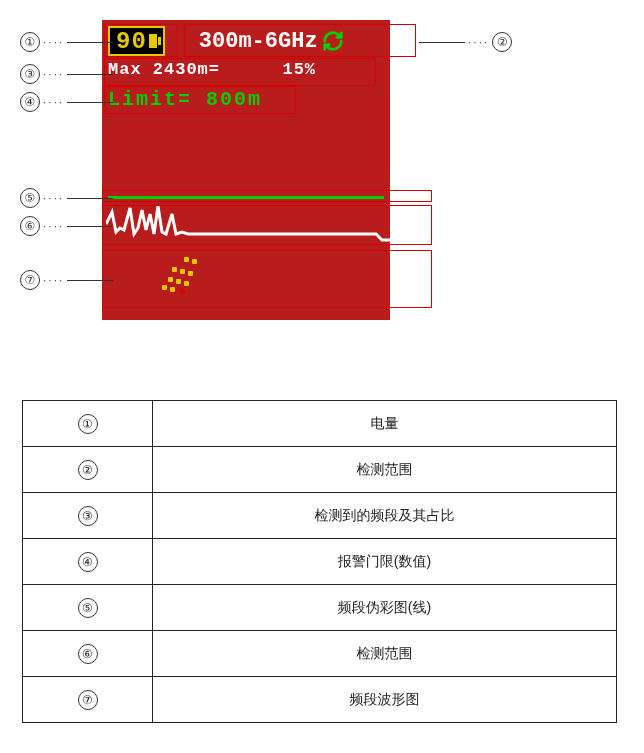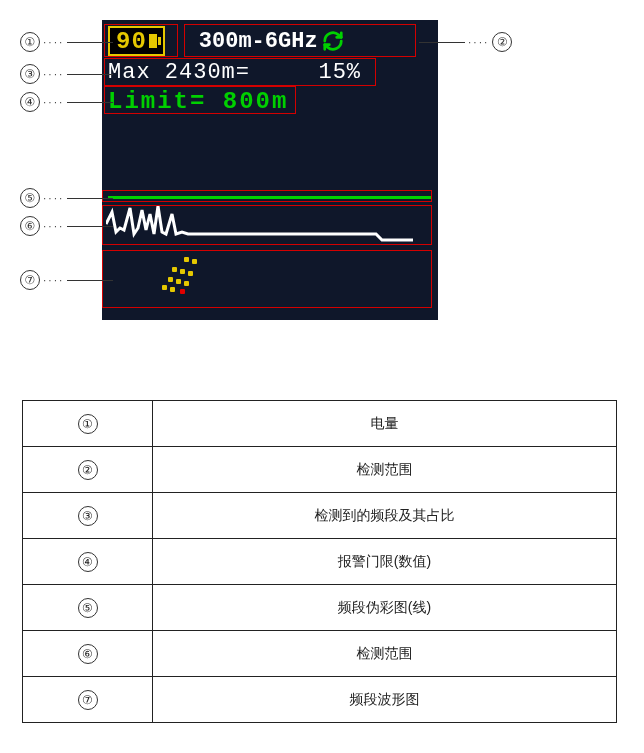--- a/index.html
+++ b/index.html
@@ -14,23 +14,23 @@
       position: absolute;
       left: 0;
       top: 20px;
       width: 644px;
       height: 340px;
     }
     .screen {
       position: absolute;
       left: 102px;
       top: 0;
-      width: 336px;
+      width: 288px;
       height: 300px;
-      background: #0f172a;
+      background: #b91c1c;
     }
     .row1 {
       position: absolute;
       left: 6px;
       top: 6px;
       display: flex;
       gap: 6px;
     }
     .battery-box {
       border: 2px solid #e5c800;
@@ -79,33 +79,33 @@
     .refresh-icon {
       margin-left: 4px;
       color: #00d000;
     }
     .refresh-icon svg { display: block; }
     .row2 {
       position: absolute;
       left: 6px;
       top: 40px;
       font-family: "Courier New", monospace;
-      font-weight: normal;
-      font-size: 22px;
+      font-weight: bold;
+      font-size: 17px;
       color: #fff;
       letter-spacing: 1px;
     }
     .row2 .gap { display: inline-block; width: 40px; }
     .row3 {
       position: absolute;
       left: 6px;
       top: 68px;
       font-family: "Courier New", monospace;
       font-weight: bold;
-      font-size: 24px;
+      font-size: 20px;
       color: #00d000;
       letter-spacing: 2px;
     }
     .limit-line {
       position: absolute;
       left: 6px;
       right: 6px;
       top: 176px;
       height: 3px;
       background: #00d000;

